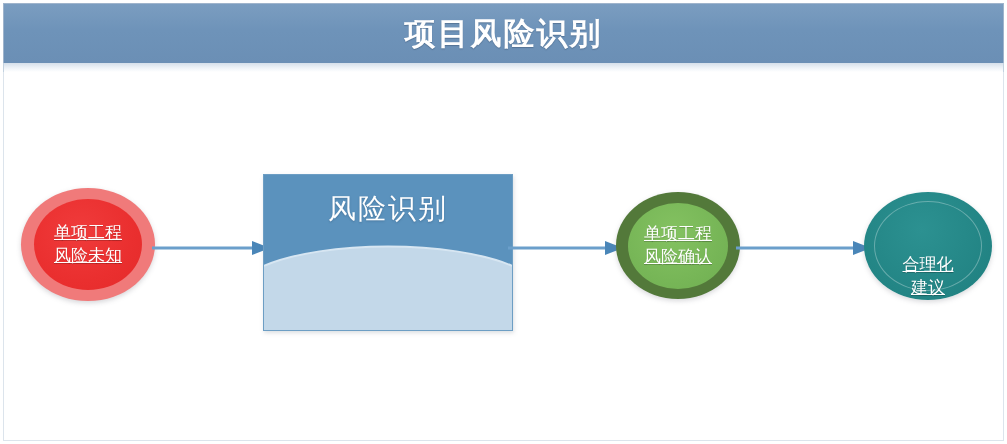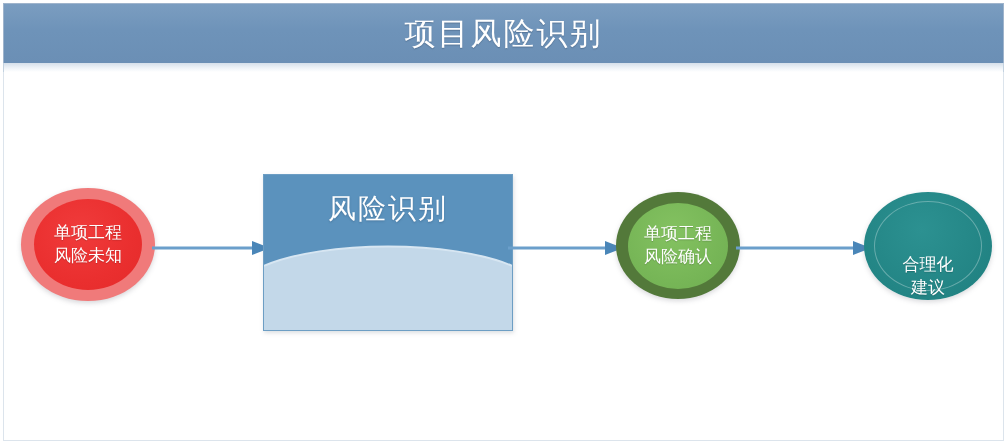--- a/index.html
+++ b/index.html
@@ -29,21 +29,21 @@
     border: 1px solid #9fb4cc;
     border-bottom: none;
     box-sizing: border-box;
     display: flex;
     align-items: center;
     justify-content: center;
   }
   #header-title {
     color: #ffffff;
     font-size: 31px;
-    font-weight: normal;
+    font-weight: bold;
     letter-spacing: 2px;
     line-height: 1;
     text-shadow: 0 1px 1px rgba(40,60,85,0.35);
     white-space: nowrap;
   }
   #header-underline {
     position: absolute;
     left: 3px;
     top: 63px;
     width: 1001px;
@@ -145,20 +145,21 @@
     top: 9px;
     right: 10px;
     bottom: 9px;
     border-radius: 50%;
     border: 1px solid rgba(255,255,255,0.30);
     pointer-events: none;
   }
   .circle-label {
     position: relative;
     z-index: 2;
+    text-decoration: underline;
   }
 
   
   #node-risk-identify {
     left: 263px;
     top: 174px;
     width: 250px;
     height: 157px;
     border: 1px solid #6d9ec4;
     background: #ffffff;

